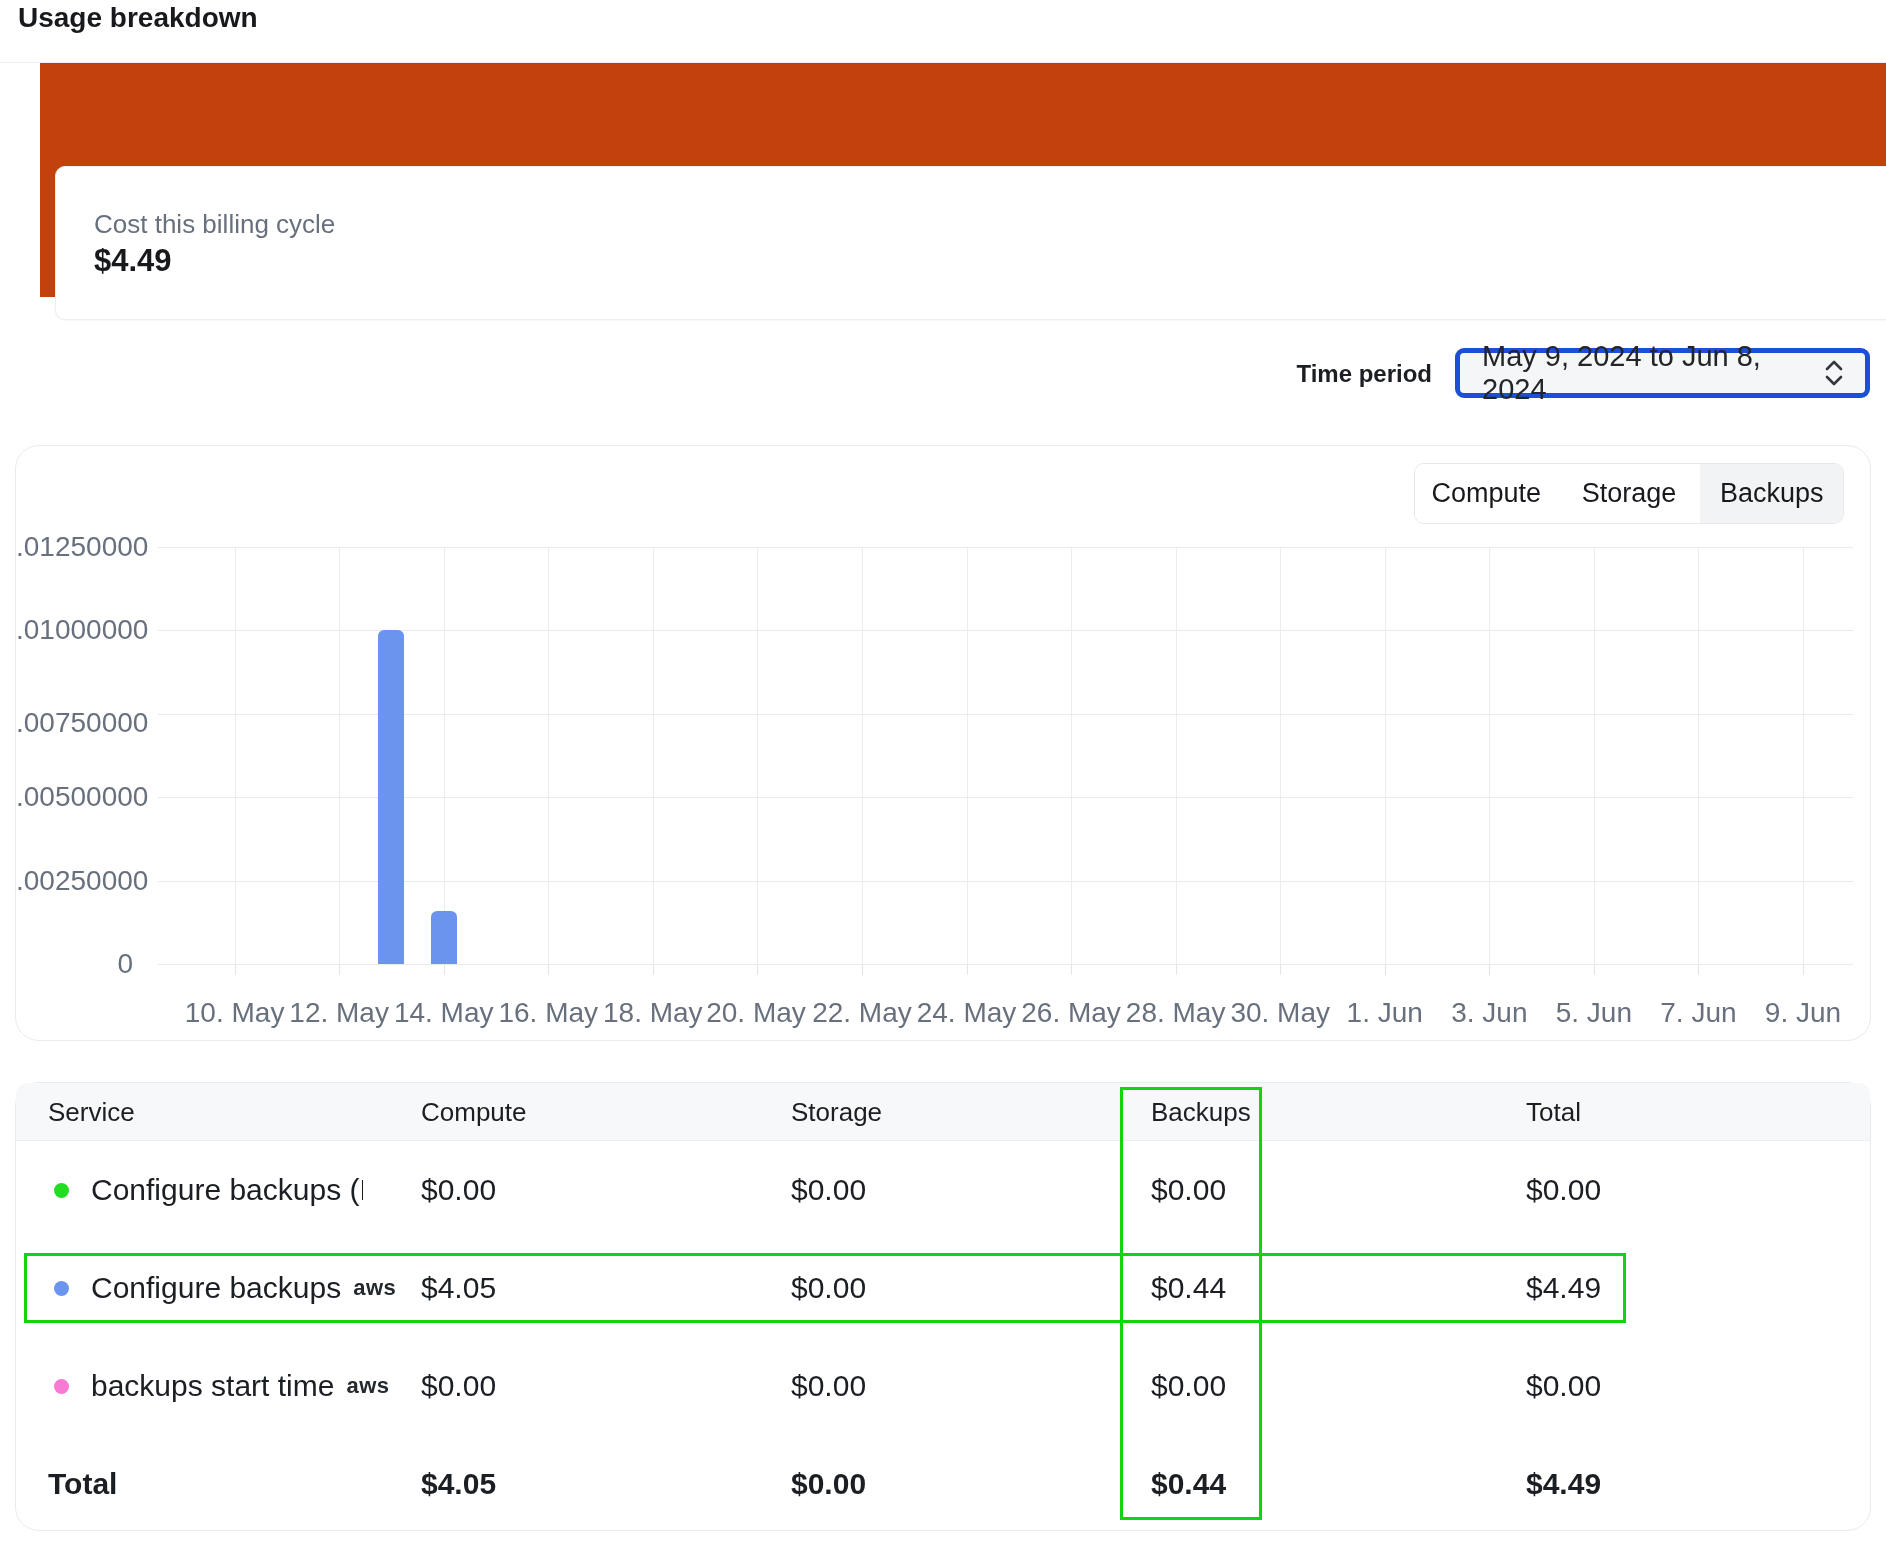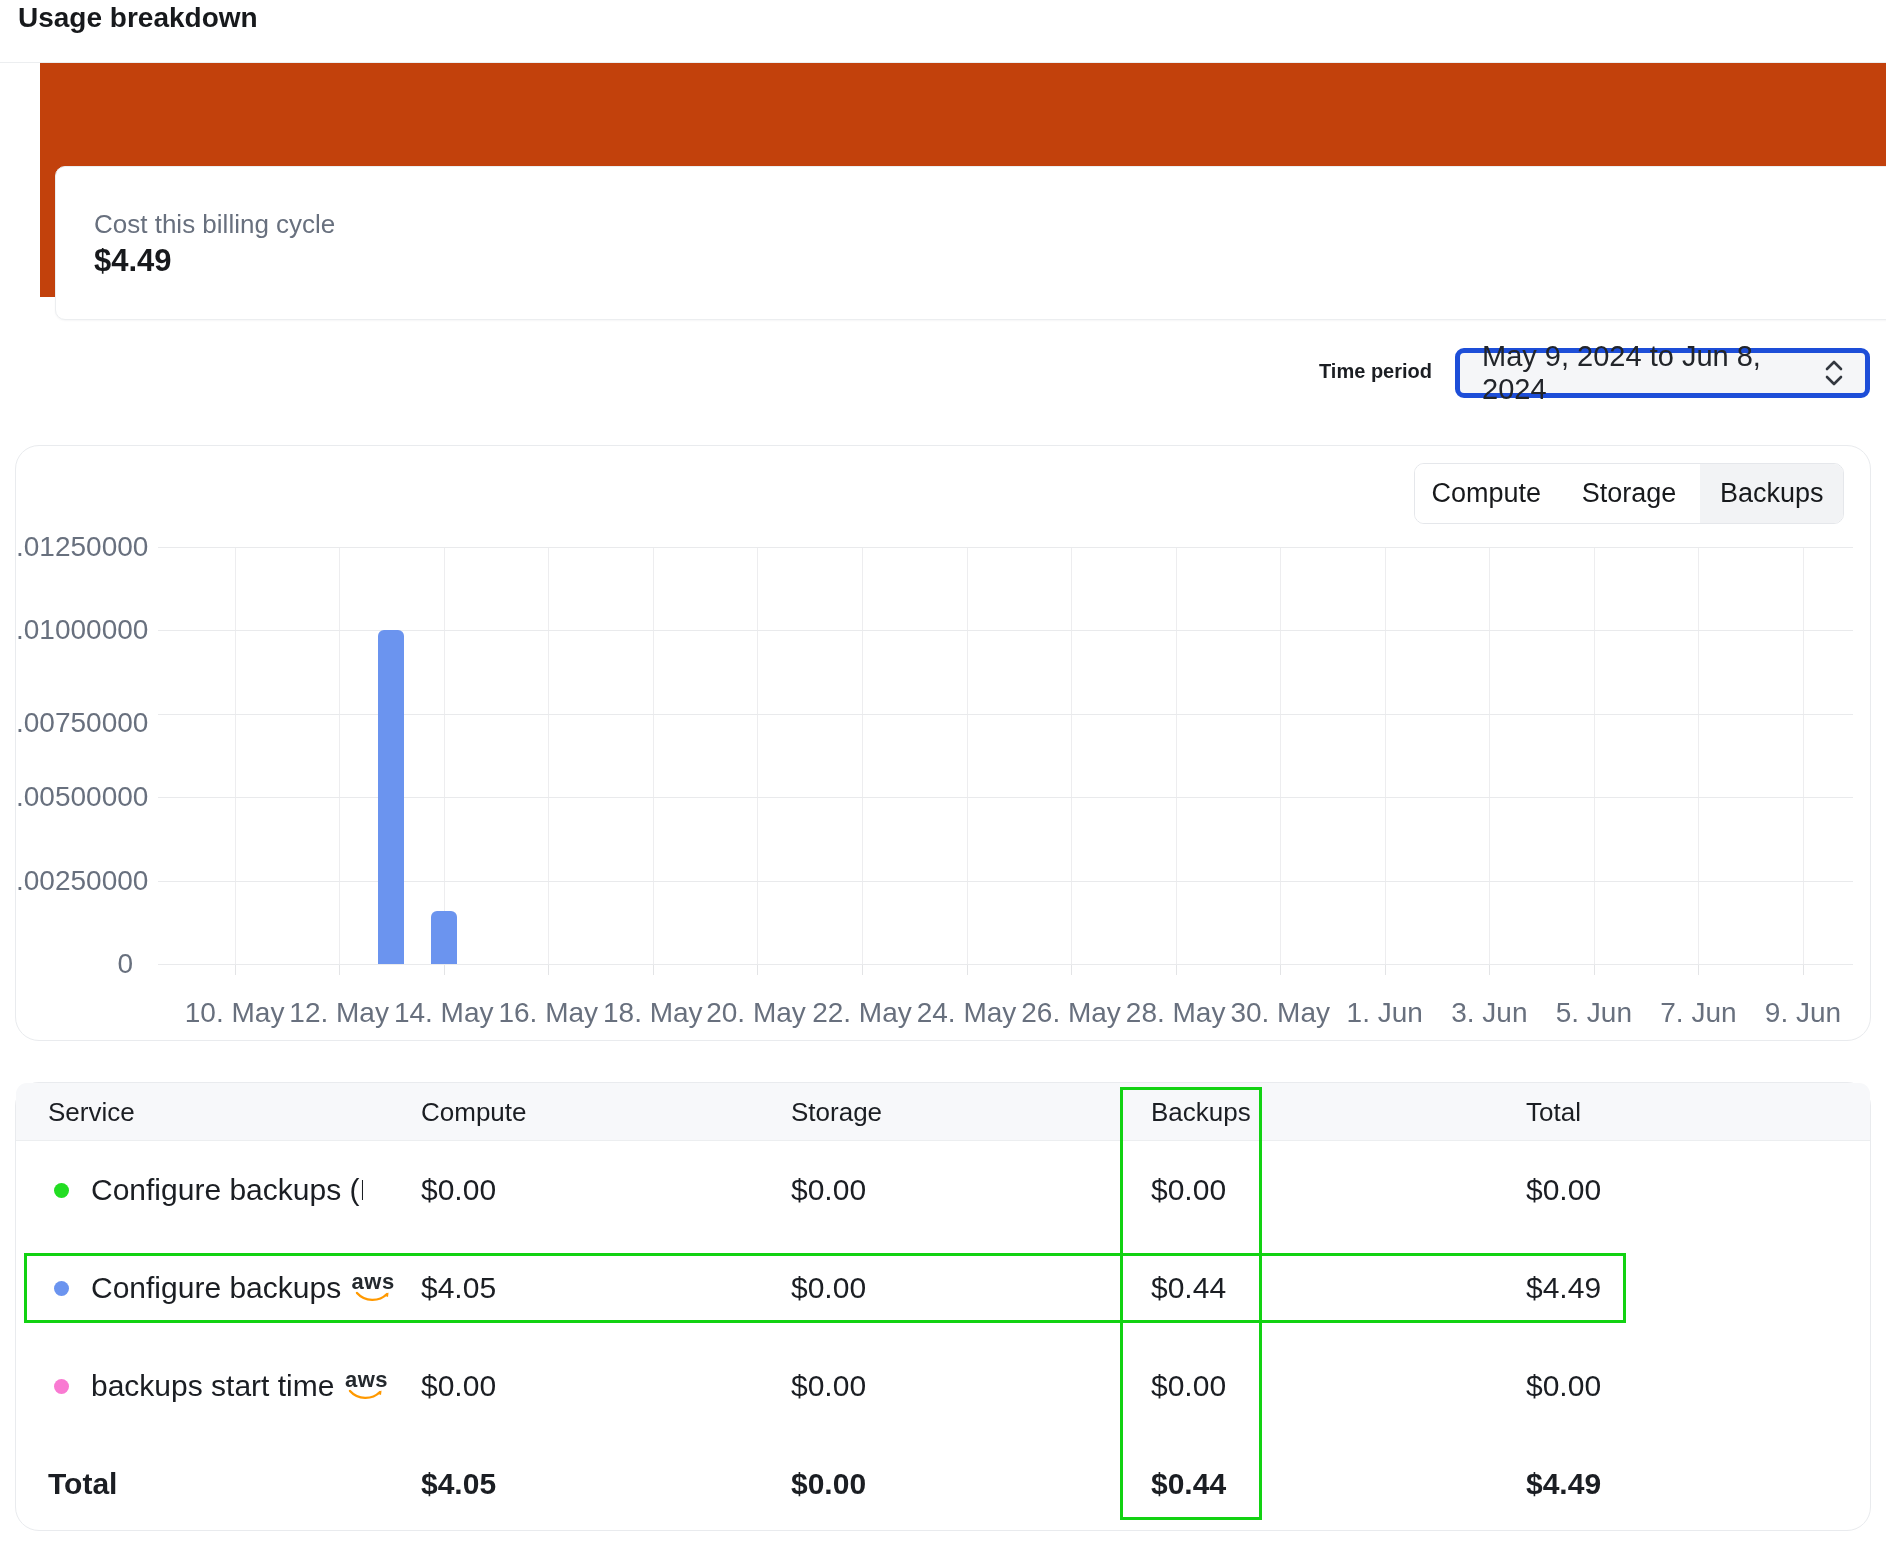--- a/index.html
+++ b/index.html
@@ -14,21 +14,21 @@
 
   
   .summary-band{left:0;top:63px;width:1886px;height:234px;background:#c2410c;margin-left:40px;}
   .summary-card{left:15px;top:103px;width:1856px;height:154px;background:#fff;
     border:1px solid #eceef0;border-radius:10px;box-shadow:0 1px 2px rgba(16,24,40,.04);}
   .summary-label{left:38px;top:42px;font-size:26px;color:#68707e;}
   .summary-amount{left:38px;top:76px;font-size:31px;font-weight:bold;color:#17191c;}
 
   
   .time-period-label{left:1292px;top:360px;width:140px;text-align:right;
-    font-size:20px;font-weight:bold;color:#1b1e23;}
+    font-size:24px;font-weight:bold;color:#1b1e23;}
   .period-select{left:1455px;top:348px;width:415px;height:50px;background:#f5f6f8;
     border:5px solid #1d4ed8;border-radius:9px;display:flex;align-items:center;
     padding:0 20px 0 22px;cursor:pointer;}
   .period-select .value{font-size:29px;color:#22252a;flex:1;}
   .chev{width:22px;height:30px;flex:0 0 auto;}
 
   
   .card{background:#fff;border:1px solid #e9ebee;border-radius:24px;}
   .chart-card{left:15px;top:445px;width:1856px;height:596px;}
   .table-card{left:15px;top:1082px;width:1856px;height:449px;}
@@ -54,21 +54,21 @@
   .thead{position:absolute;left:0;top:0;width:100%;height:58px;background:#f7f8fa;
     border-bottom:1px solid #eceef0;border-radius:11px 11px 0 0;}
   .th{position:absolute;top:0;height:58px;line-height:58px;font-size:26px;
     font-weight:500;color:#1b1e23;}
   .trow{position:absolute;left:0;width:100%;height:98px;}
   .td{position:absolute;top:0;height:98px;display:flex;align-items:center;
     font-size:30px;color:#1b1e23;}
   .service-cell{left:38px;}
   .dot{width:15px;height:15px;border-radius:50%;margin-right:22px;flex:0 0 auto;}
   .service-text{white-space:nowrap;overflow:hidden;max-width:272px;}
-  .aws{margin-left:12px;display:inline-flex;flex-direction:column;align-items:center;
+  .aws{margin-left:12px;display:inline-flex;flex-direction:row;align-items:center;
     width:40px;flex:0 0 auto;}
   .aws .aws-word{font-size:22px;font-weight:bold;color:#24292e;line-height:18px;letter-spacing:0.5px;}
   .col-compute{left:405px;} .col-storage{left:775px;} .col-backups{left:1135px;} .col-total{left:1510px;}
   .tfoot .td,.tfoot .th-label{font-weight:bold;}
   .tfoot-label{position:absolute;left:32px;top:0;height:98px;display:flex;align-items:center;
     font-size:30px;font-weight:bold;color:#1b1e23;}
 
   
   .hl-box{position:absolute;border:3px solid #12d212;background:transparent;
     pointer-events:none;z-index:50;}

